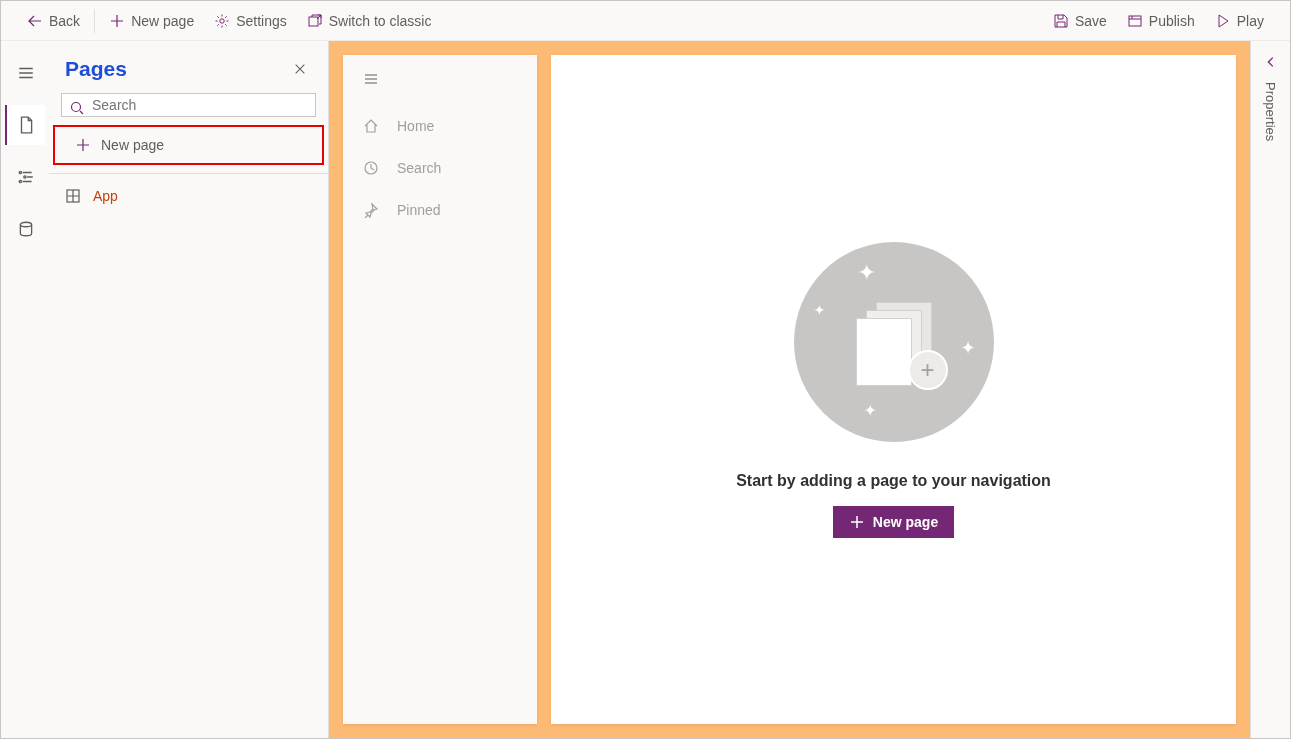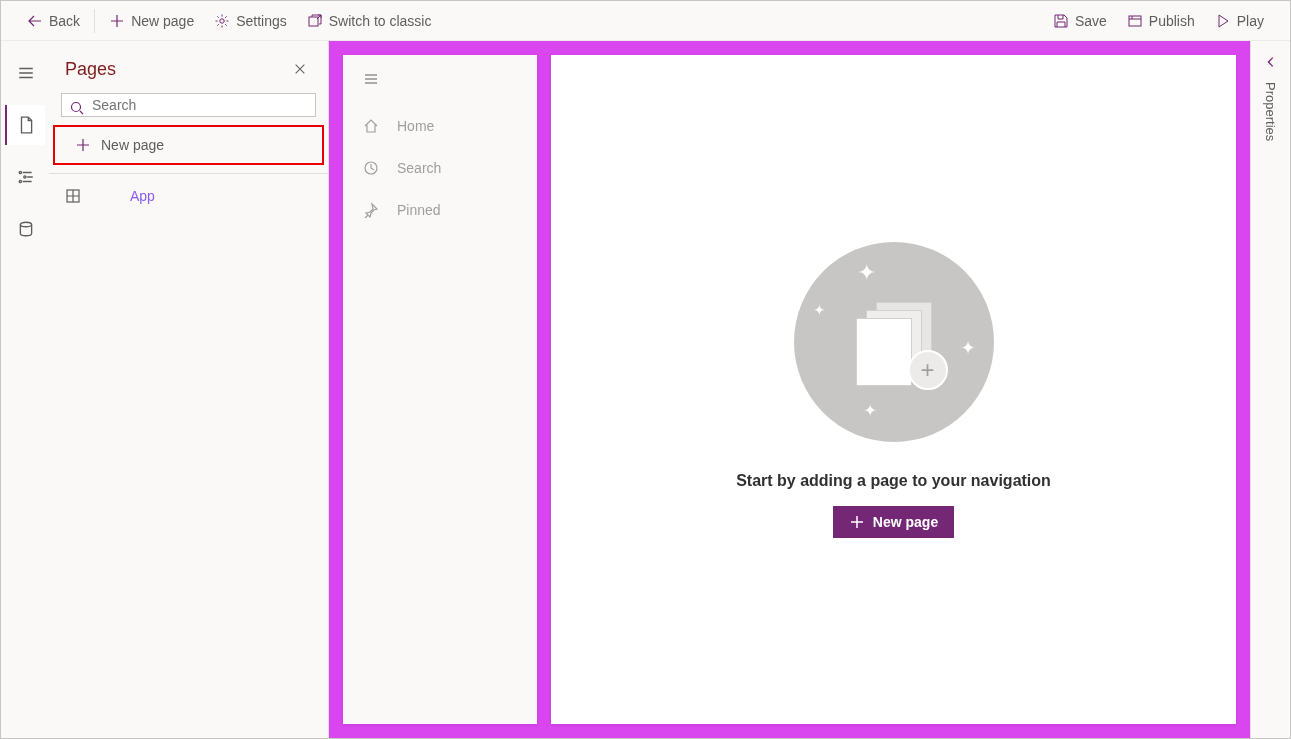--- a/index.html
+++ b/index.html
@@ -17,35 +17,35 @@
   .main { display: flex; height: calc(100% - 40px); }
   
   
   .rail { width: 48px; background: #faf9f8; display: flex; flex-direction: column; align-items: center; padding-top: 12px; gap: 12px; }
   .rail-btn { width: 40px; height: 40px; display: flex; align-items: center; justify-content: center; border: none; background: none; cursor: pointer; color: #605e5c; border-left: 2px solid transparent; }
   .rail-btn.active { border-left: 2px solid #742774; background: #fff; }
   
   
   .panel { width: 280px; background: #faf9f8; border-right: 1px solid #e1dfdd; display: flex; flex-direction: column; }
   .panel-header { display: flex; align-items: center; justify-content: space-between; padding: 16px 16px 12px 16px; }
-  .panel-title { font-size: 18px; font-weight: 400; color: #7f1d1d; }
+  .panel-title { font-size: 21px; font-weight: 700; color: #1d4ed8; }
   .panel-close { width: 24px; height: 24px; border: none; background: none; cursor: pointer; color: #605e5c; display:flex; align-items:center; justify-content:center;}
   .search-wrap { padding: 0 12px 8px 12px; }
   .search { width: 100%; height: 24px; border: 1px solid #c8c6c4; padding: 0 8px 0 30px; font-size: 14px; color: #605e5c; background: #fff; }
   .search-wrap { position: relative; }
   .search-icon { position: absolute; left: 20px; top: 7px; color: #742774; }
   .panel-newpage { display: flex; align-items: center; height: 36px; padding: 0 16px; color: #605e5c; font-size: 14px; cursor: pointer; border: none; background: none; width: calc(100% - 8px); margin: 0 4px; }
   .panel-newpage svg { margin-right: 10px; color: #742774; }
   .highlight-box { border: 2px solid #e60000; margin: 0 4px 4px 4px; }
   .panel-divider { height: 1px; background: #e1dfdd; margin: 4px 0; }
-  .tree-item { display: flex; align-items: center; height: 36px; padding: 0 16px; color: #8b5cf6; font-size: 14px; cursor: pointer; gap: 37px; }
+  .tree-item { display: flex; align-items: center; height: 36px; padding: 0 16px; color: #c2410c; font-size: 14px; cursor: pointer; }
   .tree-item svg { margin-right: 12px; color: #605e5c; }
   
   
-  .canvas-wrap { flex: 1; background: #d946ef; padding: 14px; display: flex; }
+  .canvas-wrap { flex: 1; background: #fdba74; padding: 14px; display: flex; }
   .nav-preview { width: 194px; background: #faf9f8; box-shadow: 0 1px 3px rgba(0,0,0,0.1); padding: 16px 0; }
   .nav-hamburger { padding: 0 20px 14px 20px; color: #605e5c; }
   .nav-item { display: flex; align-items: center; height: 42px; padding: 0 20px; color: #a19f9d; font-size: 14px; }
   .nav-item svg { margin-right: 18px; }
   .content-preview { flex: 1; background: #fff; box-shadow: 0 1px 3px rgba(0,0,0,0.1); margin-left: 14px; display: flex; flex-direction: column; align-items: center; justify-content: center; }
   .empty-circle { width: 200px; height: 200px; border-radius: 50%; background: #c8c6c4; position: relative; display: flex; align-items:center; justify-content:center; margin-bottom: 30px;}
   .empty-message { font-size: 16px; color: #323130; font-weight: 600; margin-bottom: 16px; }
   .primary-btn { background: #742774; color: #fff; border: none; height: 32px; padding: 0 16px; font-size: 14px; font-weight: 600; display: flex; align-items: center; cursor: pointer; }
   .primary-btn svg { margin-right: 8px; }
   

